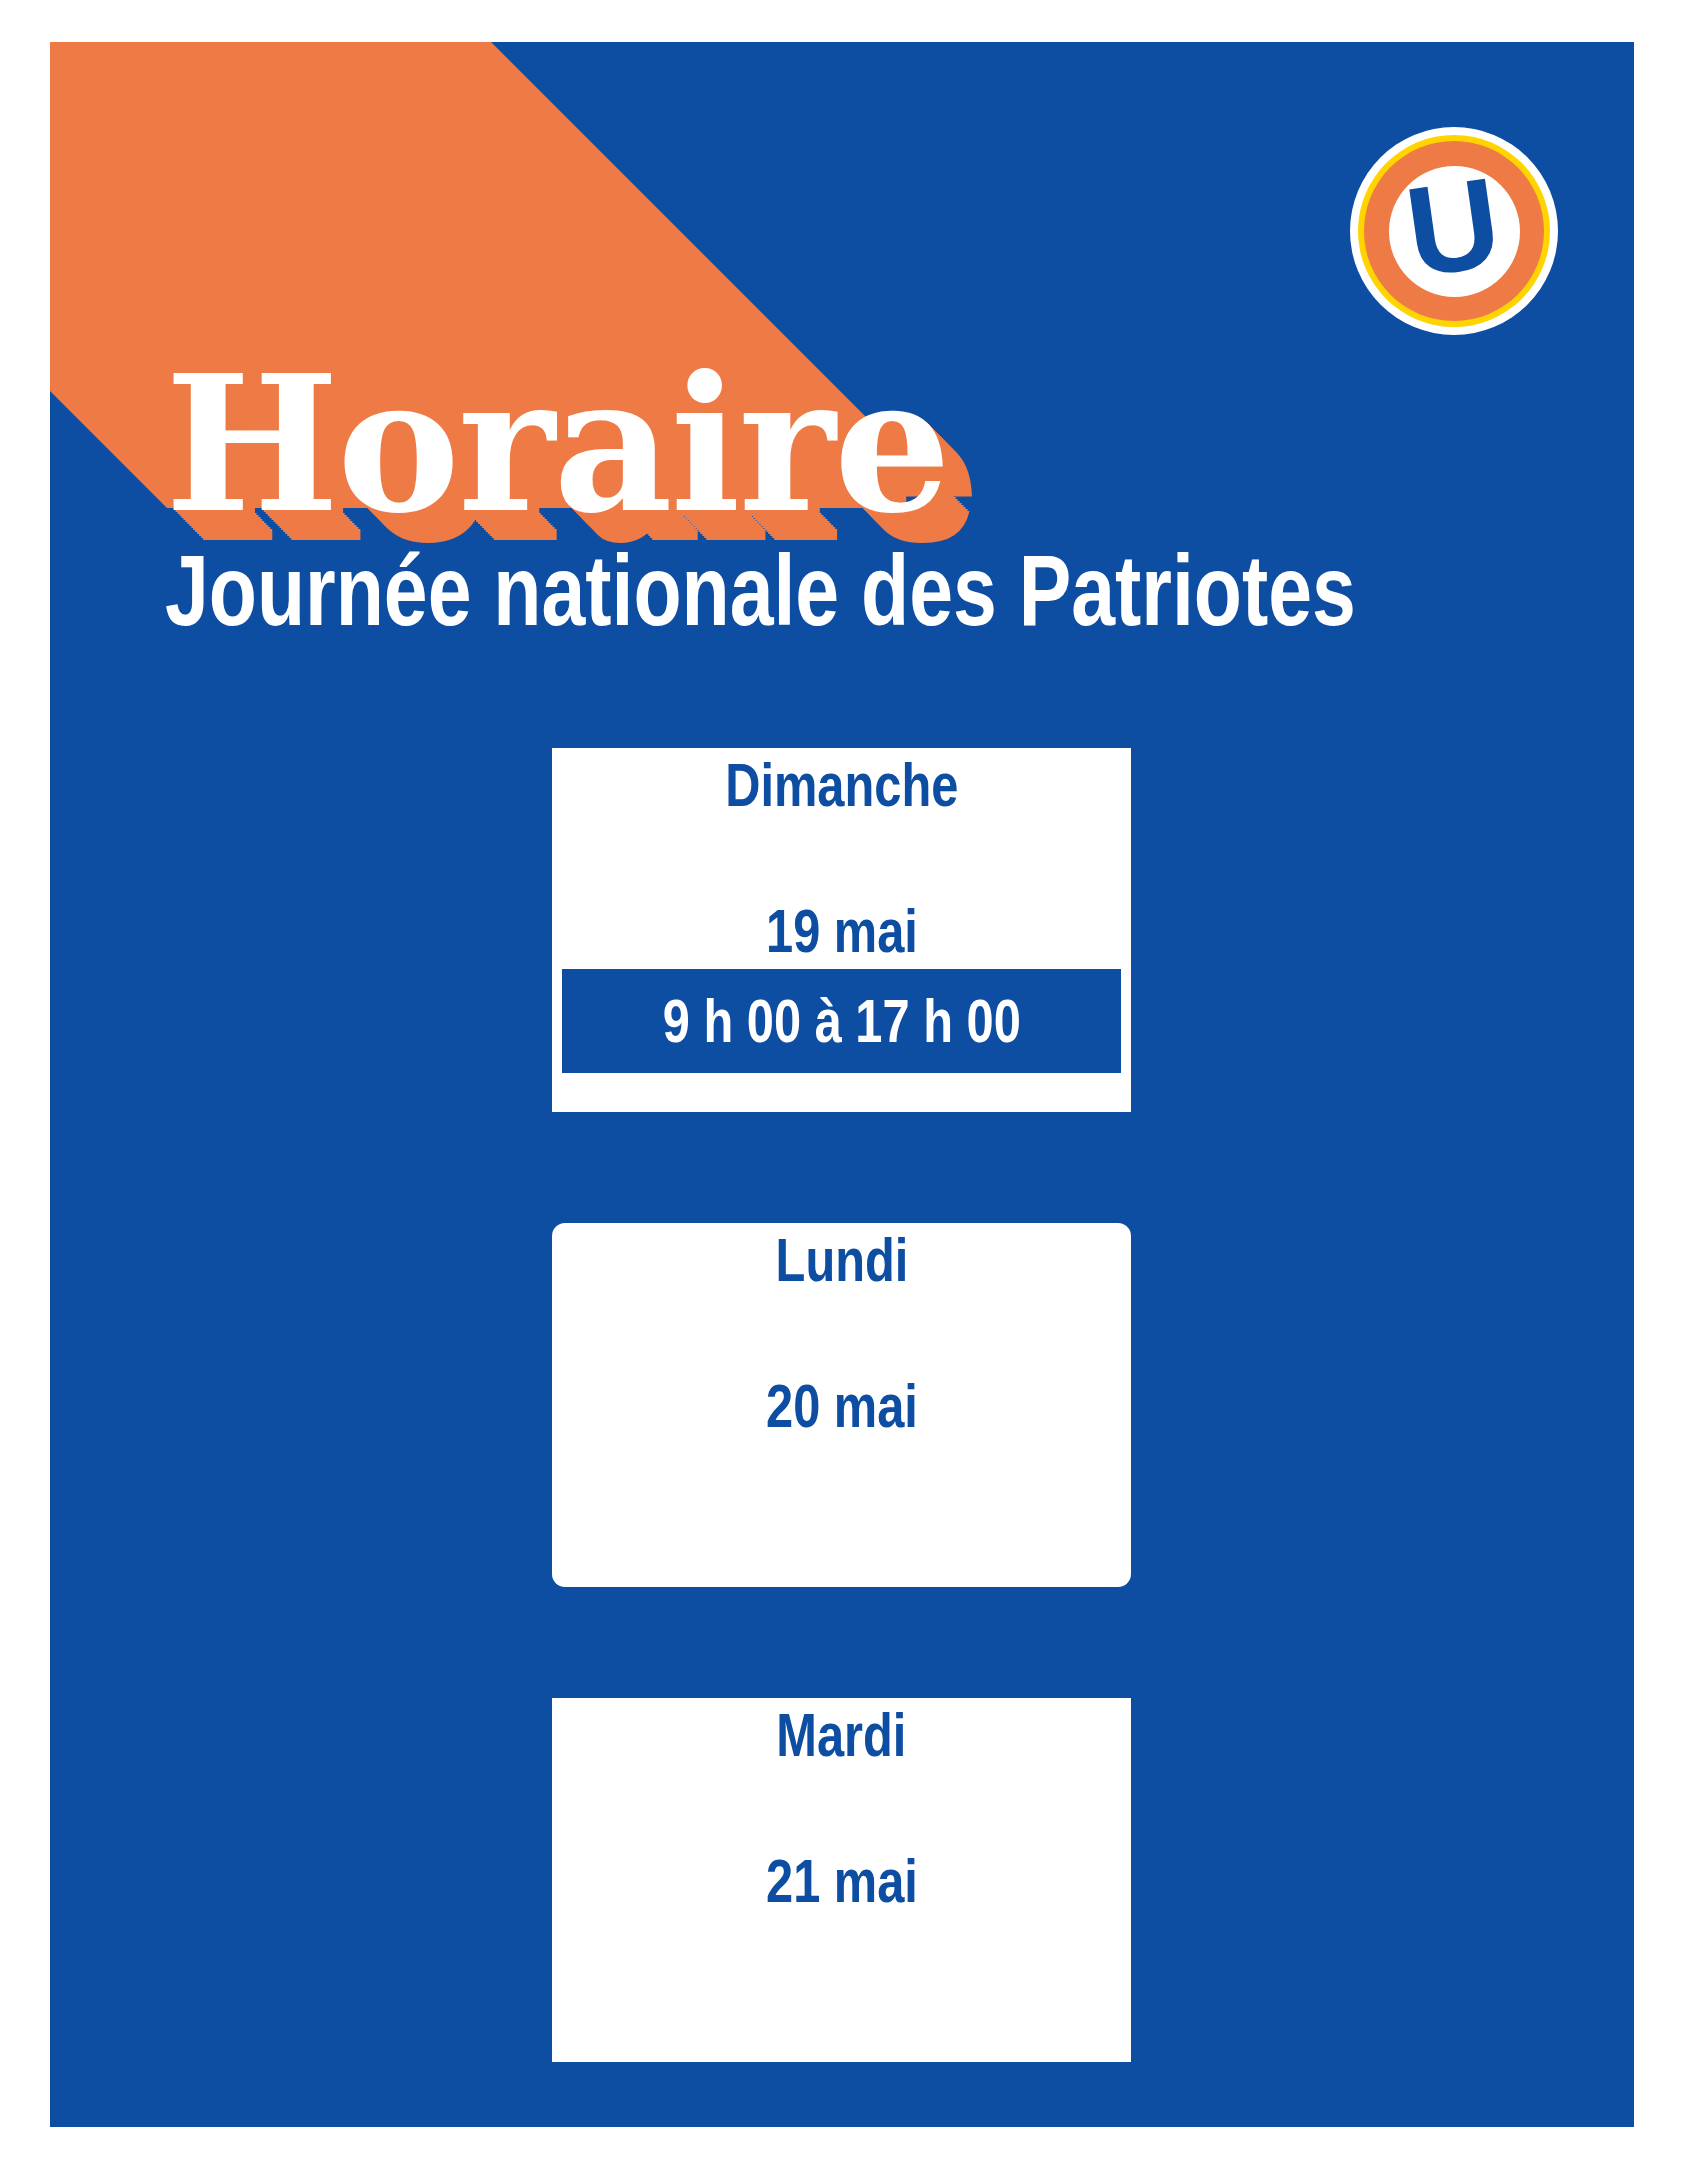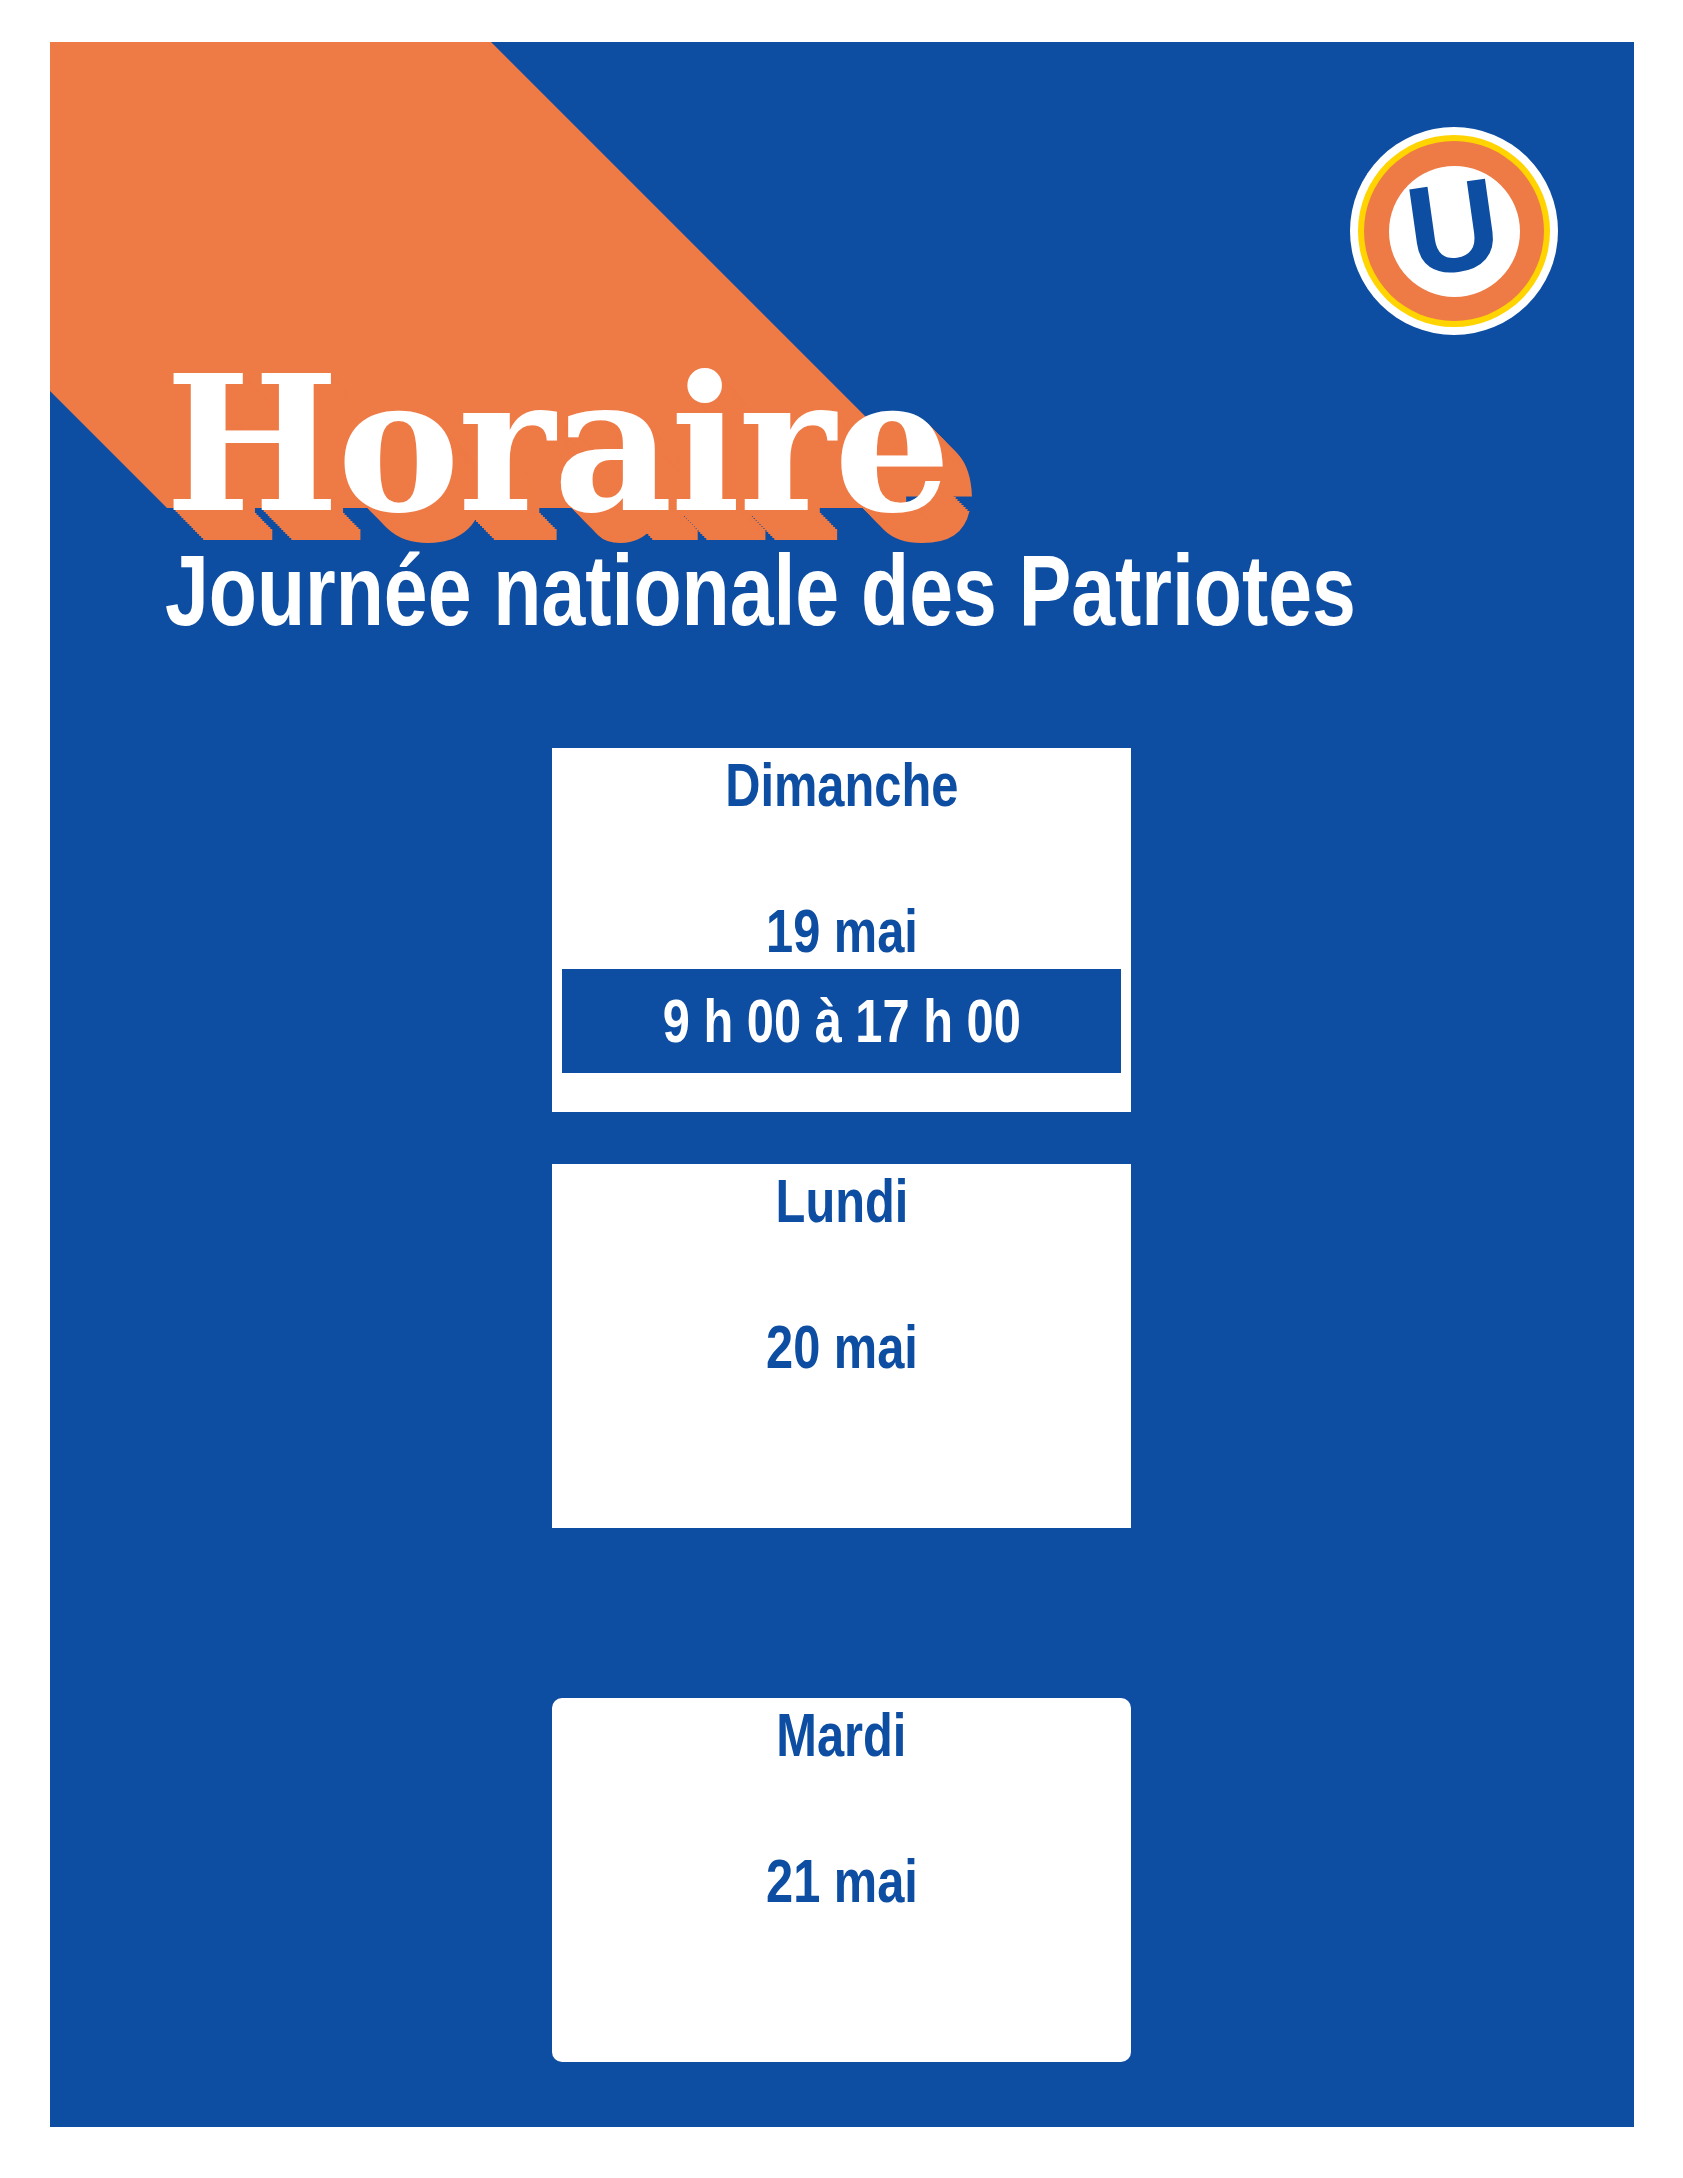--- a/index.html
+++ b/index.html
@@ -70,22 +70,22 @@
   .logo-u{
     font-weight:bold;font-size:127px;line-height:1;color:var(--blue);
     transform:rotate(-8deg) translateY(-4px);
   }
   
   .card{
     position:absolute;left:502px;width:579px;height:364px;
     background:var(--white);
   }
   .card-1{top:706px;}
-  .card-2{top:1122px;}
-  .card-3{top:1656px;border-radius:10px;}
+  .card-2{top:1181px;border-radius:13px;}
+  .card-3{top:1656px;}
   .card-day{
     height:221px;
     display:flex;flex-direction:column;align-items:center;justify-content:space-between;
     color:var(--blue);
     font-size:61px;line-height:75px;font-weight:bold;
     text-align:center;
   }
   .card-day span{display:inline-block;transform:scaleX(.8);transform-origin:center;white-space:nowrap;}
   .card-band{
     margin:0 10px 10px 10px;height:104px;

